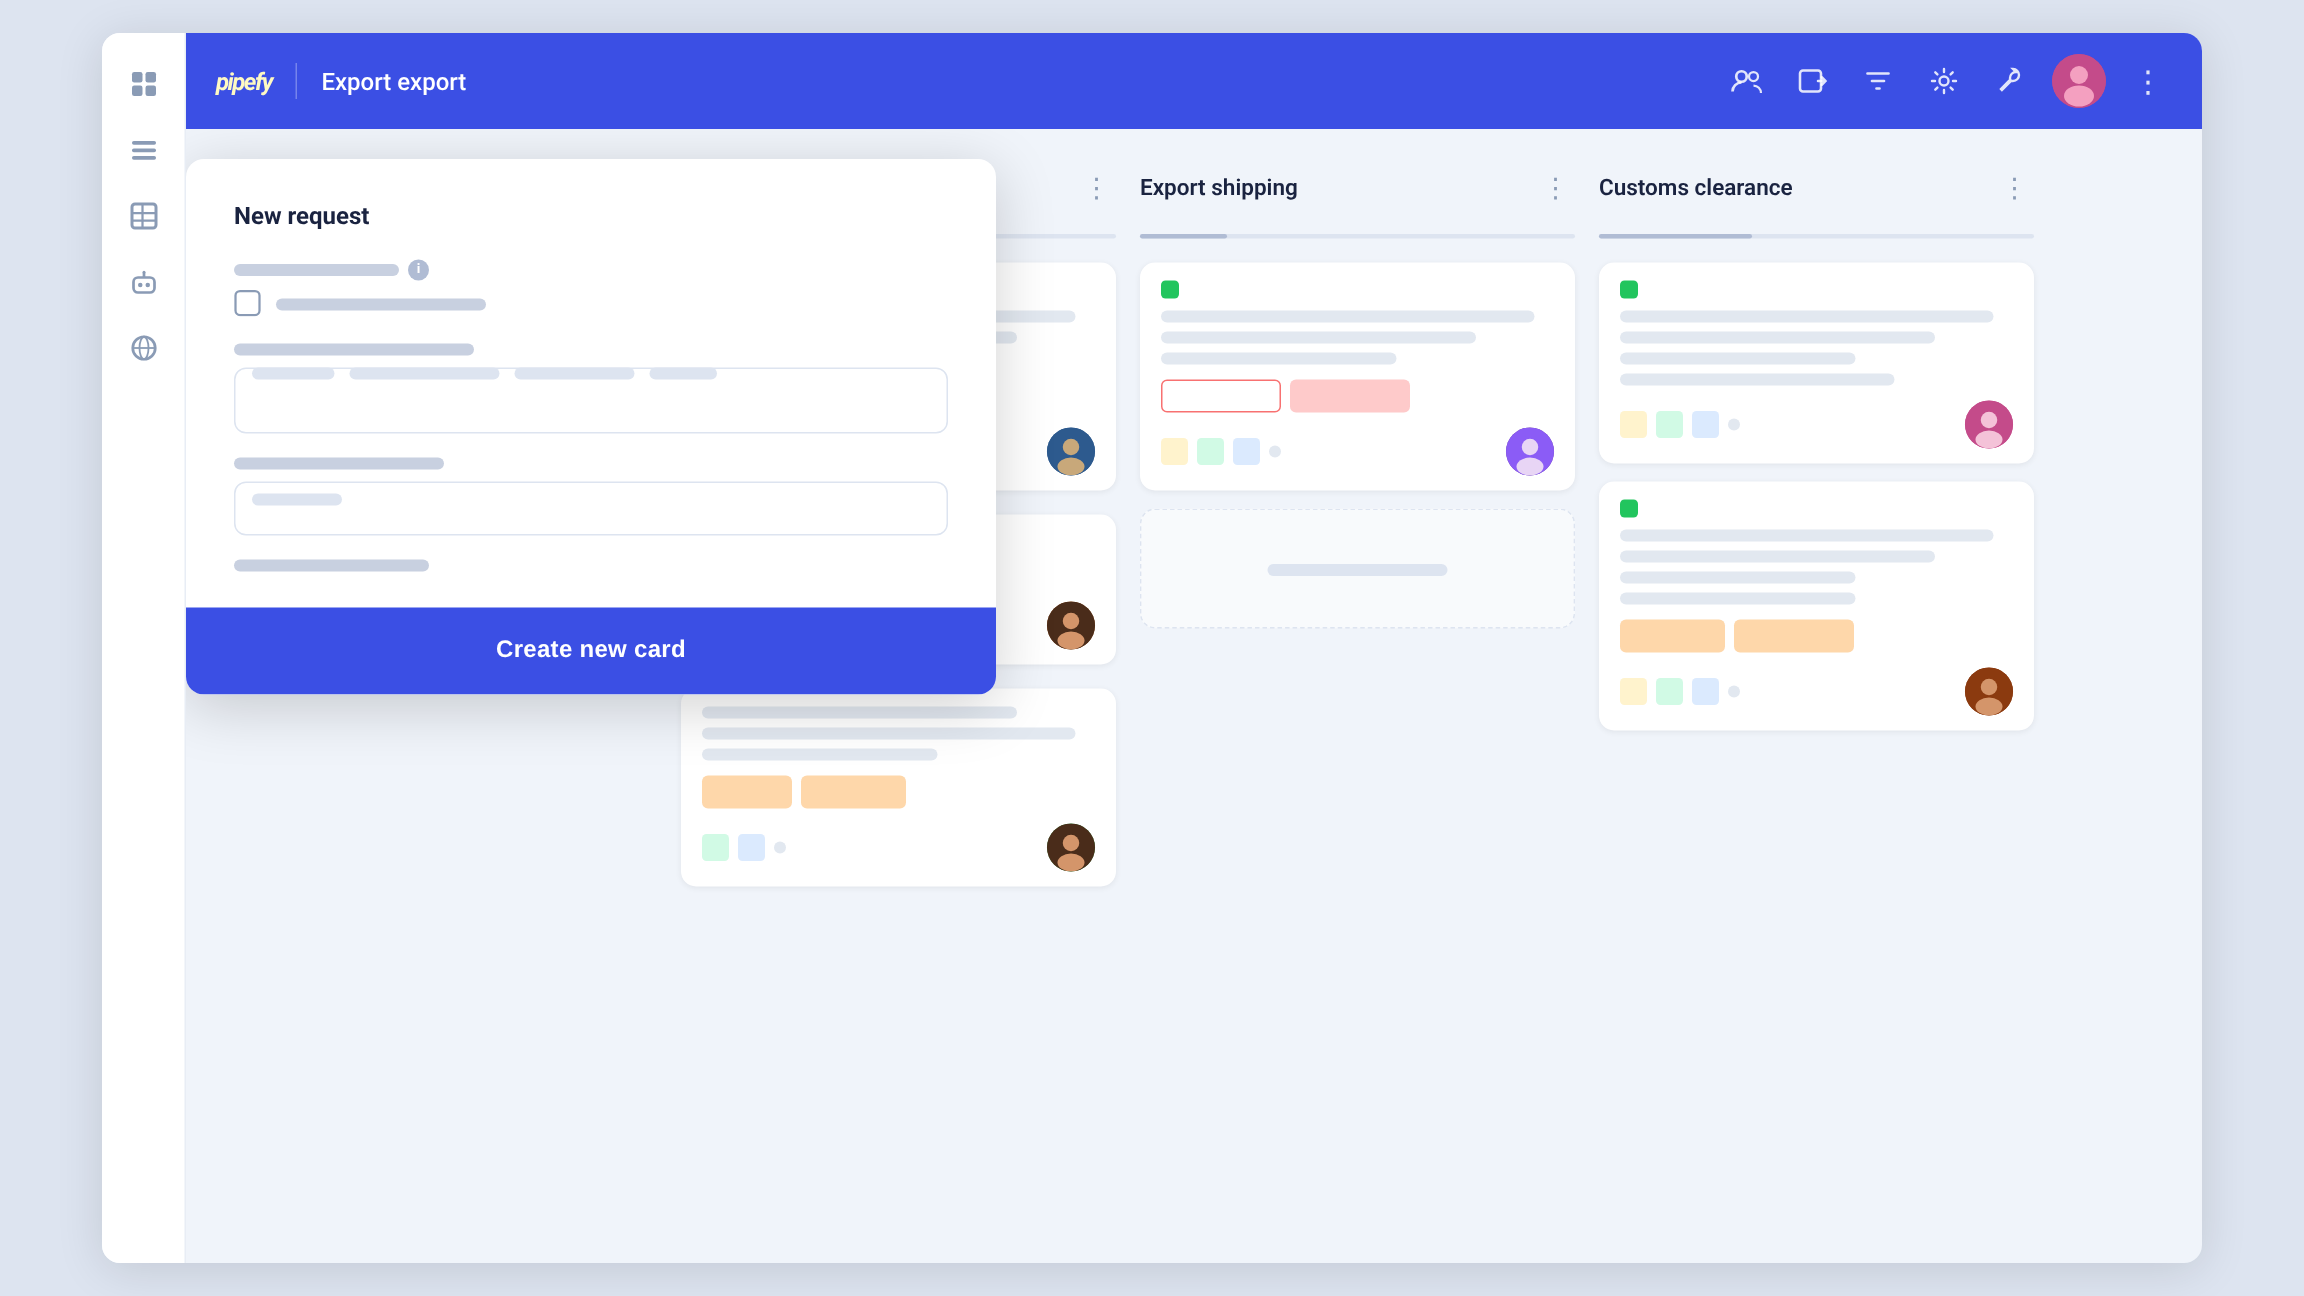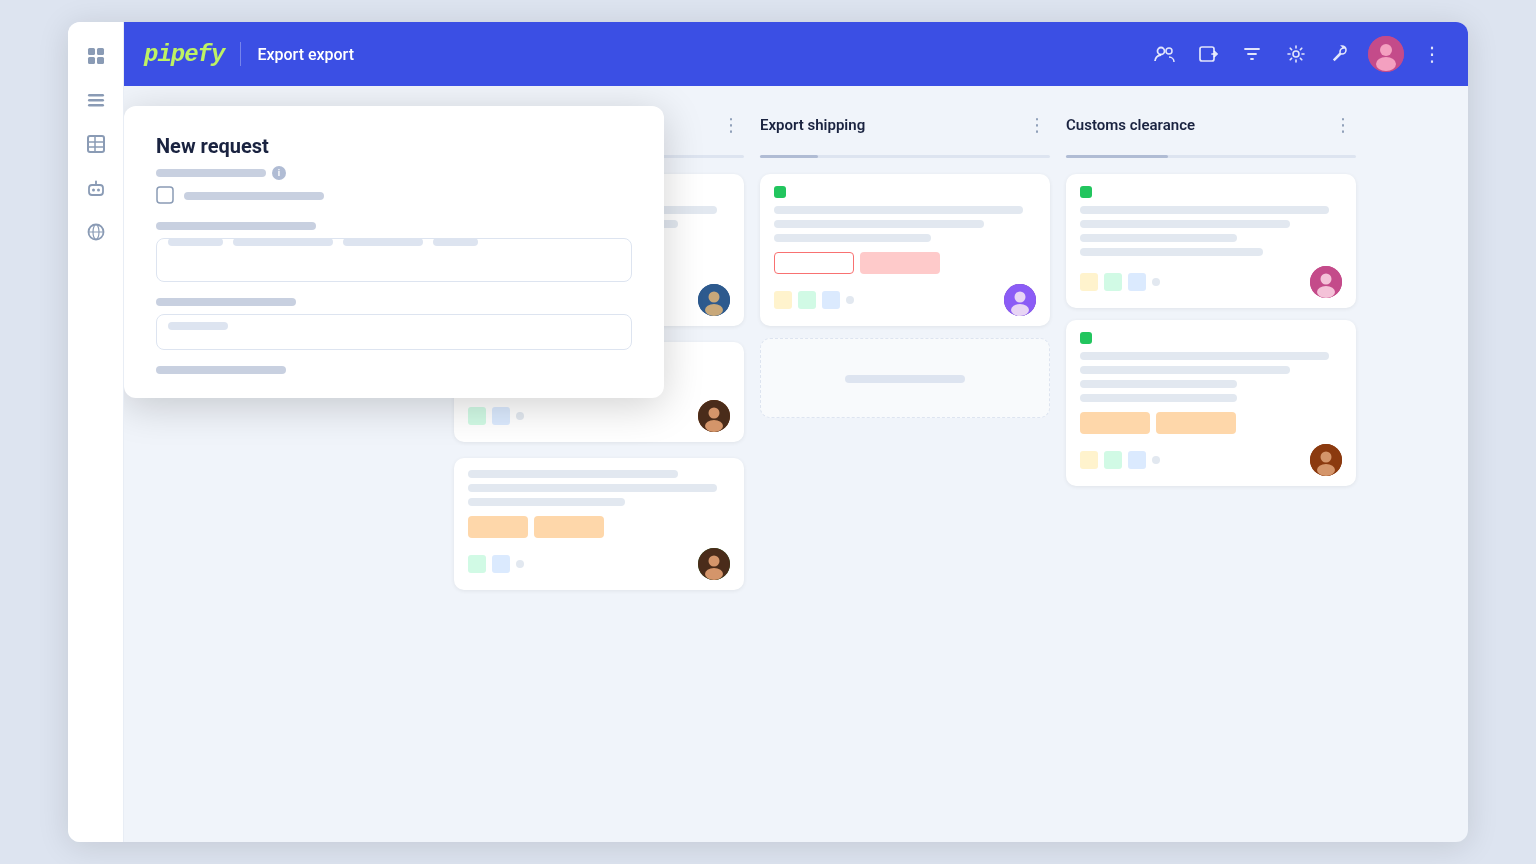--- a/index.html
+++ b/index.html
@@ -54,26 +54,25 @@
     .header {
       background: #3b4fe4;
       height: 64px;
       display: flex;
       align-items: center;
       padding: 0 20px;
       gap: 16px;
       position: relative;
     }
     .logo {
-      color: #bef264;
-      font-size: 24px;
+      color: #fef9c3;
+      font-size: 16px;
       font-weight: 700;
       font-style: italic;
       letter-spacing: -1px;
-      font-family: Liberation Mono, monospace;
     }
     .header-divider {
       width: 1px;
       height: 24px;
       background: rgba(255,255,255,0.3);
     }
     .header-title {
       color: #fff;
       font-size: 16px;
       font-weight: 500;
@@ -264,24 +263,24 @@
       background: #fff;
       border-radius: 12px;
       box-shadow: 0 8px 40px rgba(0,0,0,0.18);
       overflow: hidden;
       z-index: 100;
     }
     .modal-body {
       padding: 28px 32px 24px;
     }
     .modal-title {
-      font-size: 20px;
+      font-size: 16px;
       font-weight: 700;
       color: #1a2340;
-      margin-bottom: 8px;
+      margin-bottom: 20px;
     }
     .form-row {
       margin-bottom: 16px;
     }
     .form-label-row {
       display: flex;
       align-items: center;
       gap: 6px;
       margin-bottom: 6px;
     }
@@ -764,17 +763,20 @@
             <div style="height:8px;width:140px;background:#c8d0e0;border-radius:4px;margin-bottom:8px;"></div>
             <input class="form-input" type="text" style="height: 36px; color: rgb(176, 188, 212);" placeholder="">
             <div style="position:relative;top:-28px;left:12px;pointer-events:none;height:0;">
               <div style="width:60px;height:8px;background:#dde4f0;border-radius:4px;"></div>
             </div>
           </div>
 
           <div class="form-bottom-line" style="margin-top:16px;"></div>
         </div>
 
+        <div class="modal-footer">
+          <button class="create-btn">Create new card</button>
+        </div>
       </div>
 
     </div>
   </div>
 </div>
 
 </body></html>

